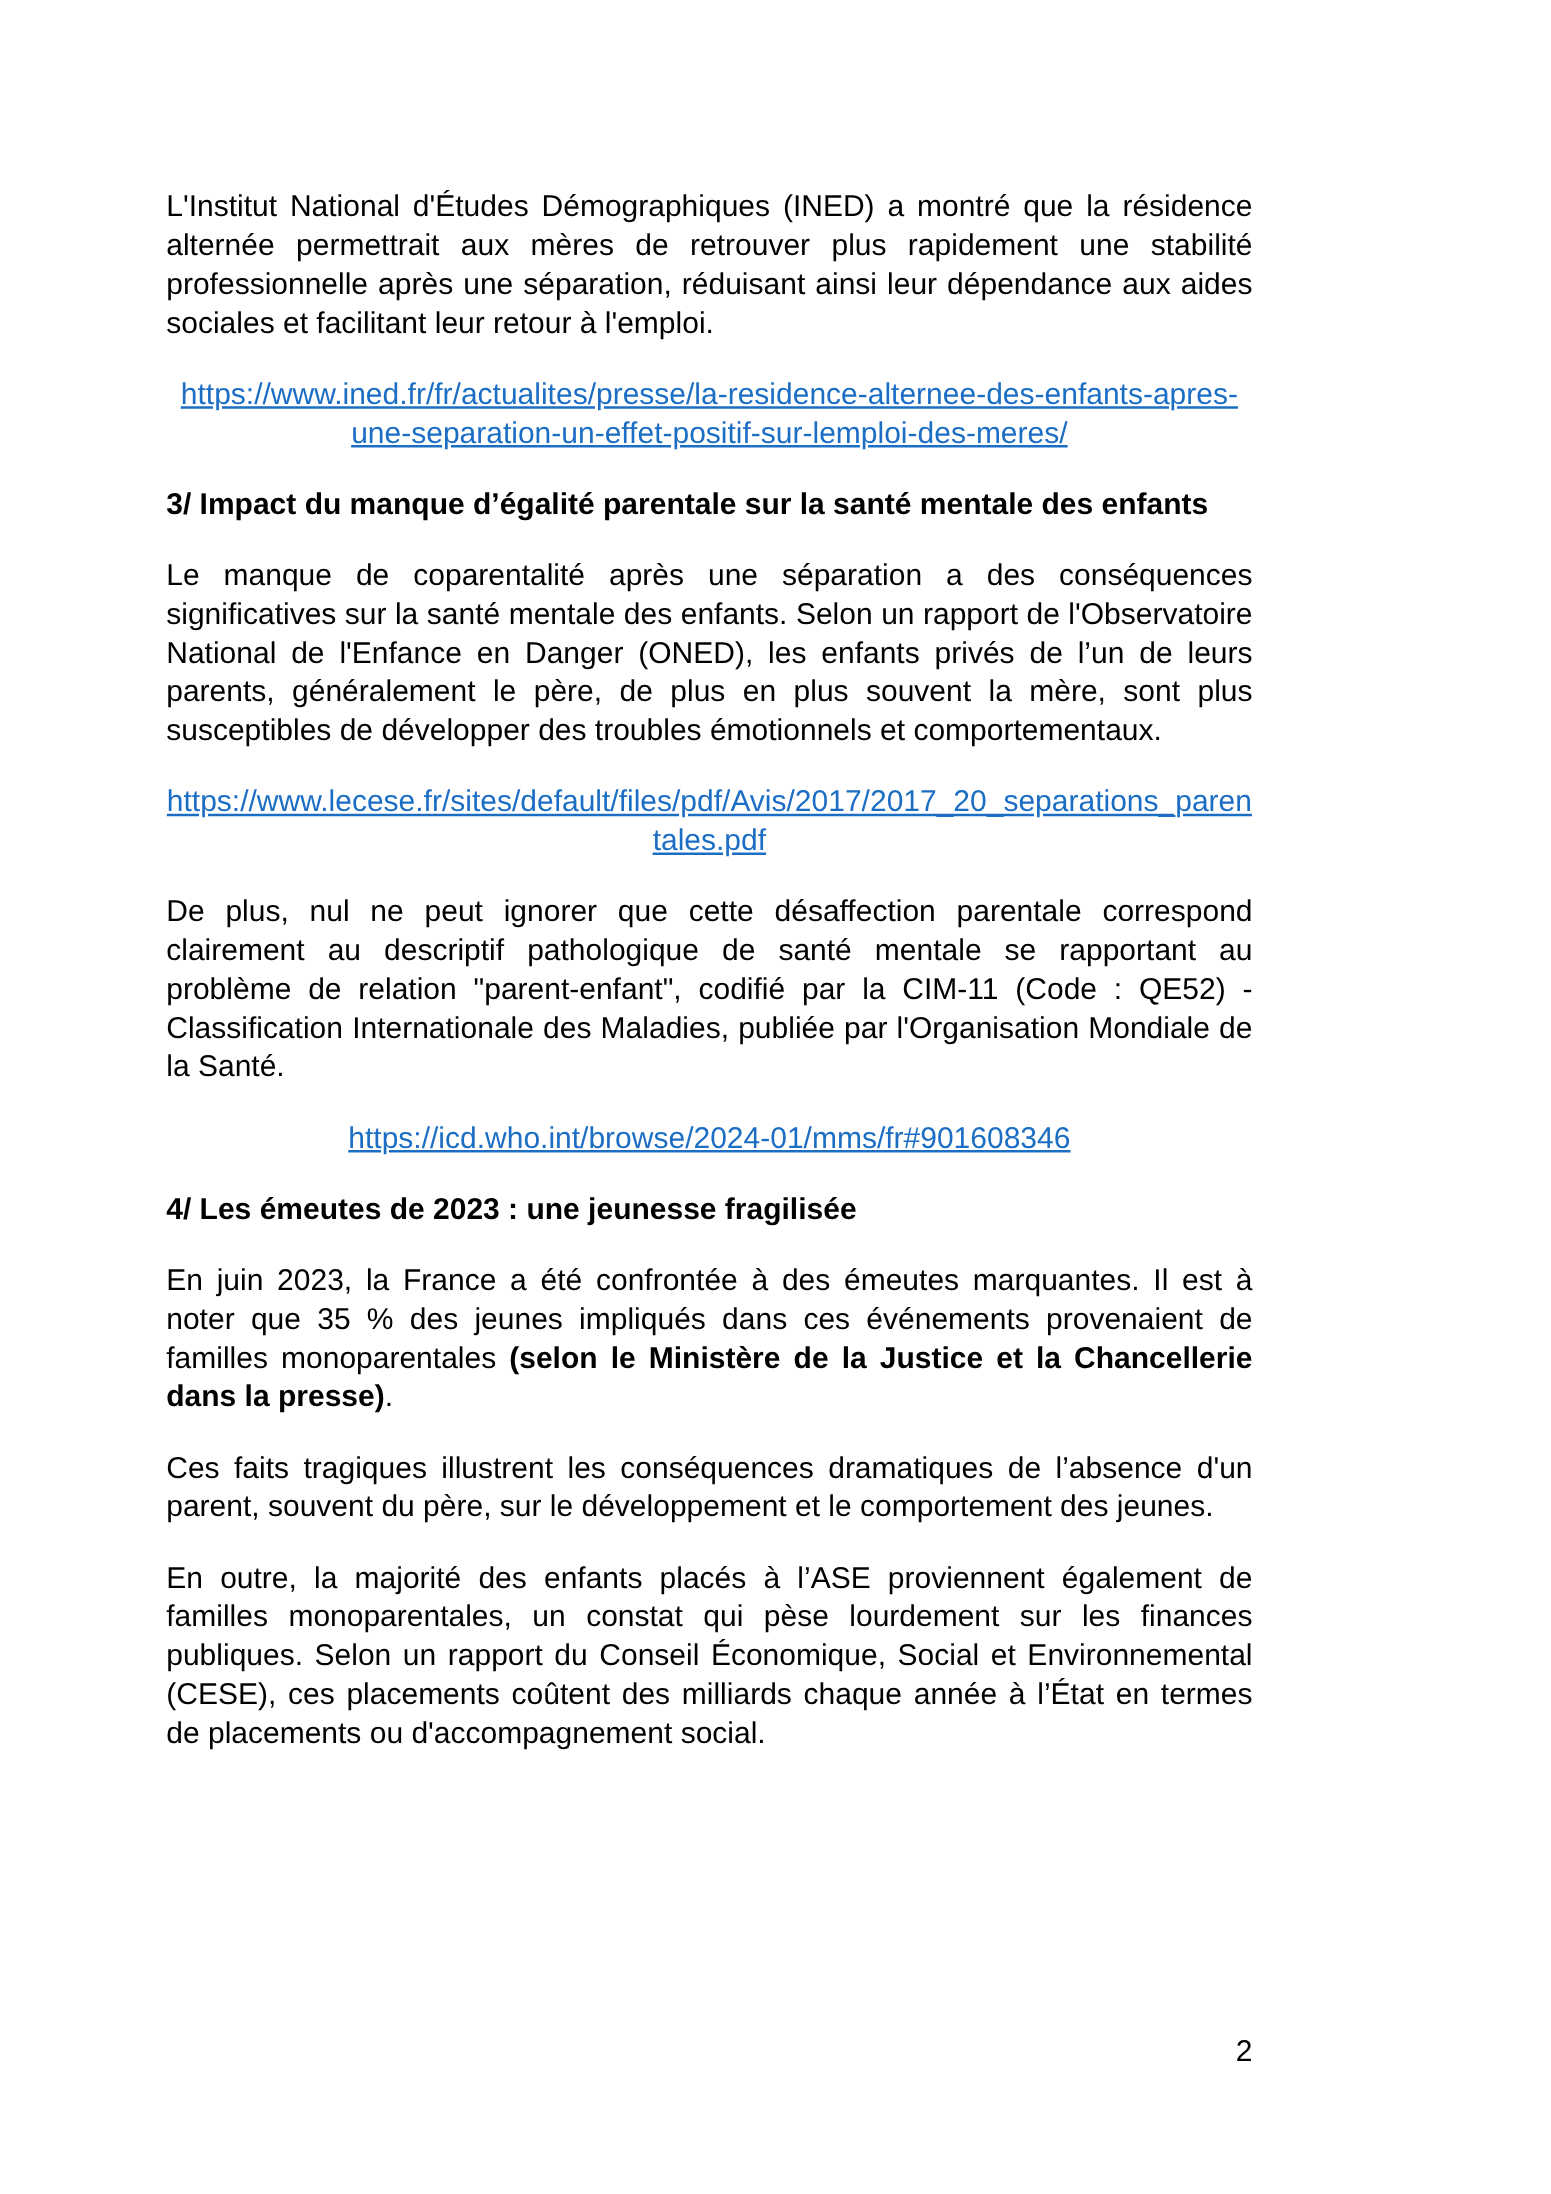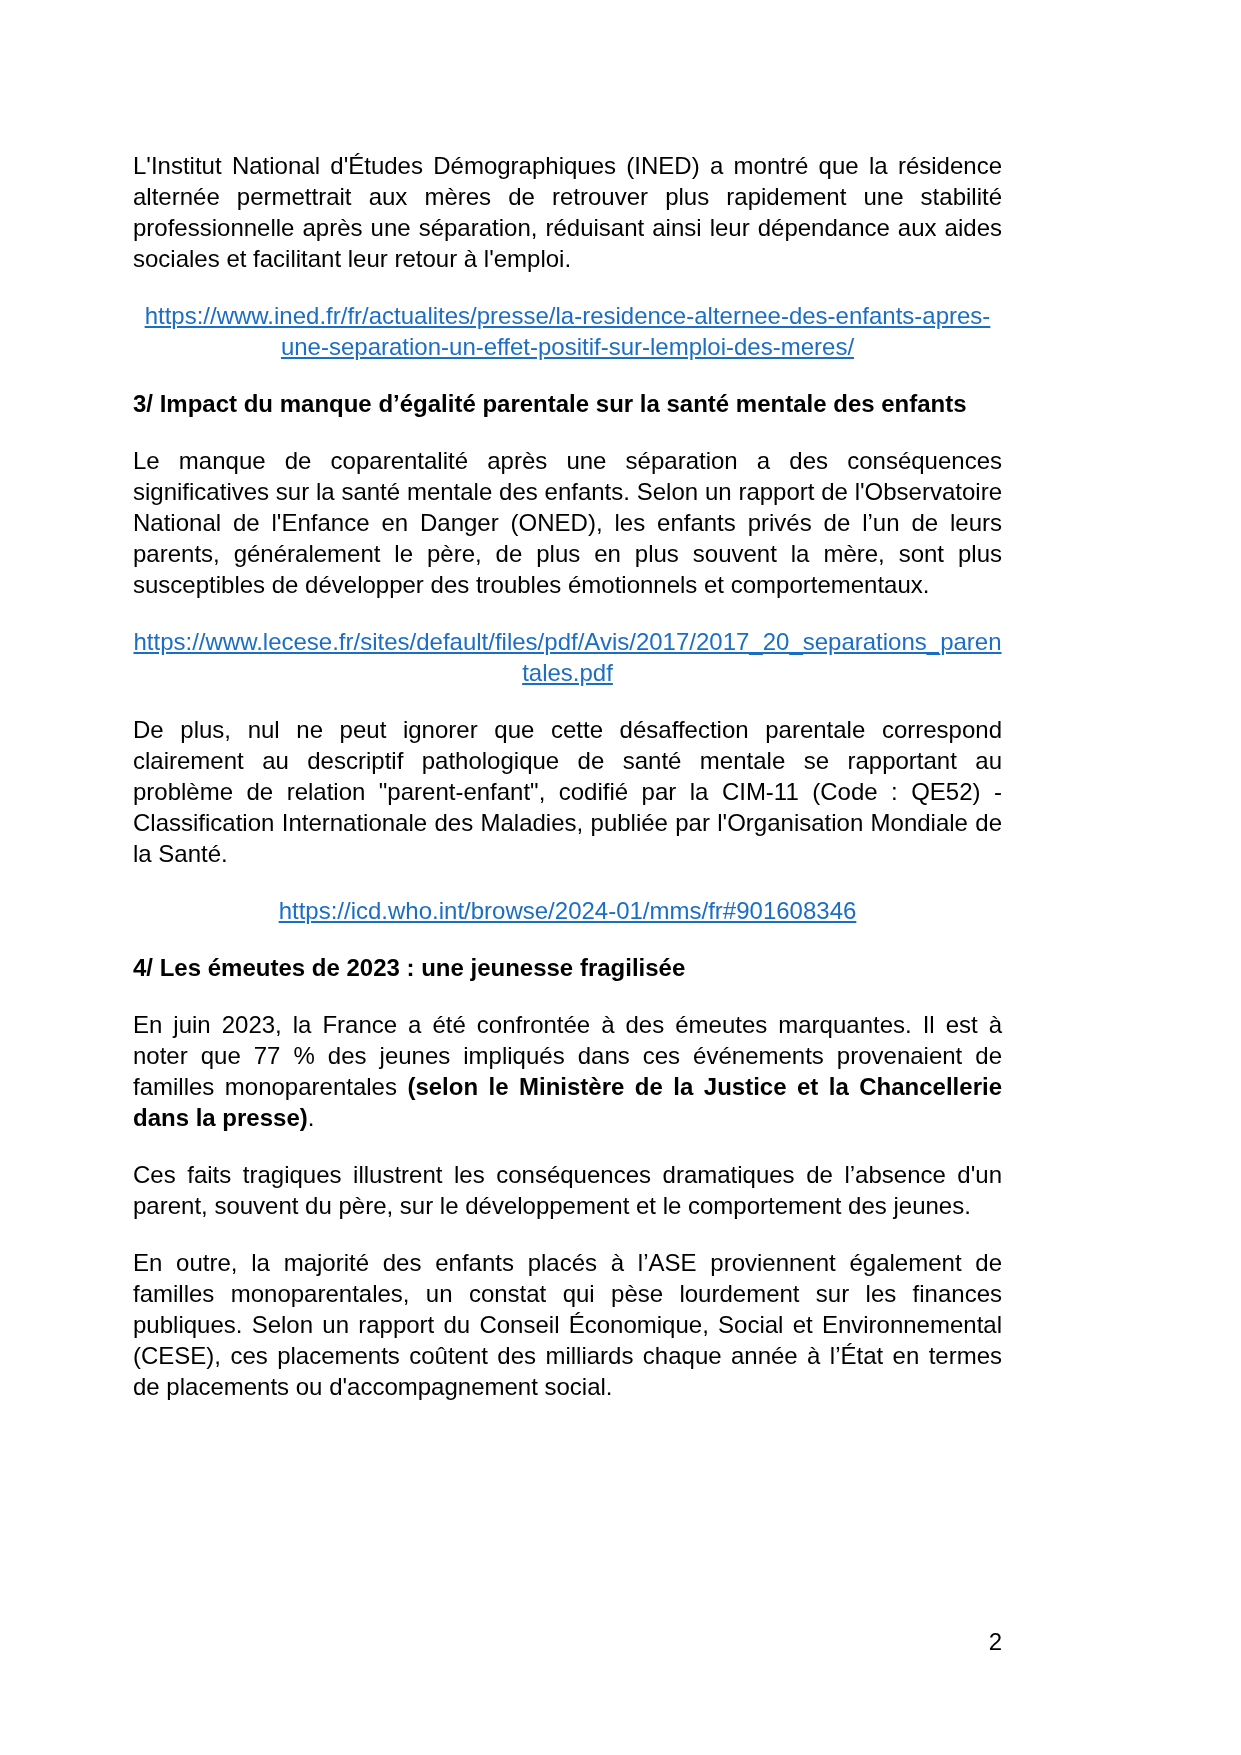--- a/index.html
+++ b/index.html
@@ -77,21 +77,21 @@
   <p class="link-para"><a class="link break-all">https://www.lecese.fr/sites/default/files/pdf/Avis/2017/2017_20_separations_parentales.pdf</a></p>
 
   <p class="para">De plus, nul ne peut ignorer que cette désaffection parentale correspond clairement au descriptif pathologique de santé mentale se rapportant au problème de relation "parent-enfant", codifié par la CIM-11 (Code : QE52) - Classification Internationale des Maladies, publiée par l'Organisation Mondiale de la Santé.</p>
 
   <p class="link-para"><a class="link">https://icd.who.int/browse/2024-01/mms/fr#901608346</a></p>
 
 
 
   <h2 class="heading">4/ Les émeutes de 2023 : une jeunesse fragilisée</h2>
 
-  <p class="para"><span>En juin 2023, la France a été confrontée à des émeutes marquantes. Il est à noter que 77 % des jeunes impliqués dans ces événements provenaient de familles monoparentales </span><span class="bold-inline">(selon le Ministère de la Justice et la Chancellerie dans la presse)</span><span>.</span></p>
+  <p class="para"><span>En juin 2023, la France a été confrontée à des émeutes marquantes. Il est à noter que 35 % des jeunes impliqués dans ces événements provenaient de familles monoparentales </span><span class="bold-inline">(selon le Ministère de la Justice et la Chancellerie dans la presse)</span><span>.</span></p>
 
   <p class="para">Ces faits tragiques illustrent les conséquences dramatiques de l’absence d'un parent, souvent du père, sur le développement et le comportement des jeunes.</p>
 
   <p class="para">En outre, la majorité des enfants placés à l’ASE proviennent également de familles monoparentales, un constat qui pèse lourdement sur les finances publiques. Selon un rapport du Conseil Économique, Social et Environnemental (CESE), ces placements coûtent des milliards chaque année à l’État en termes de placements ou d'accompagnement social.</p>
 
   <div class="page-number">2</div>
 
 </div>
 
 </body></html>

